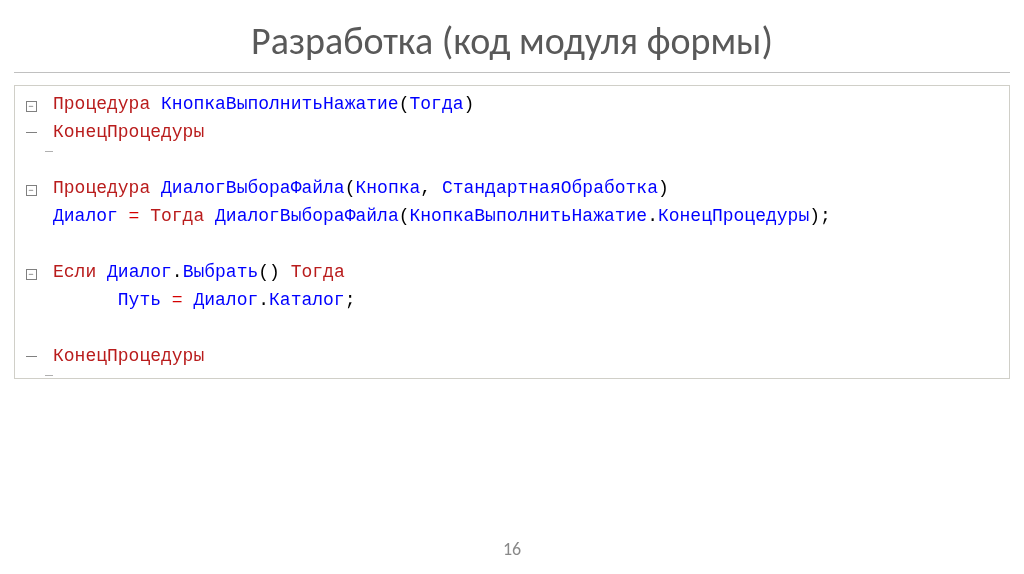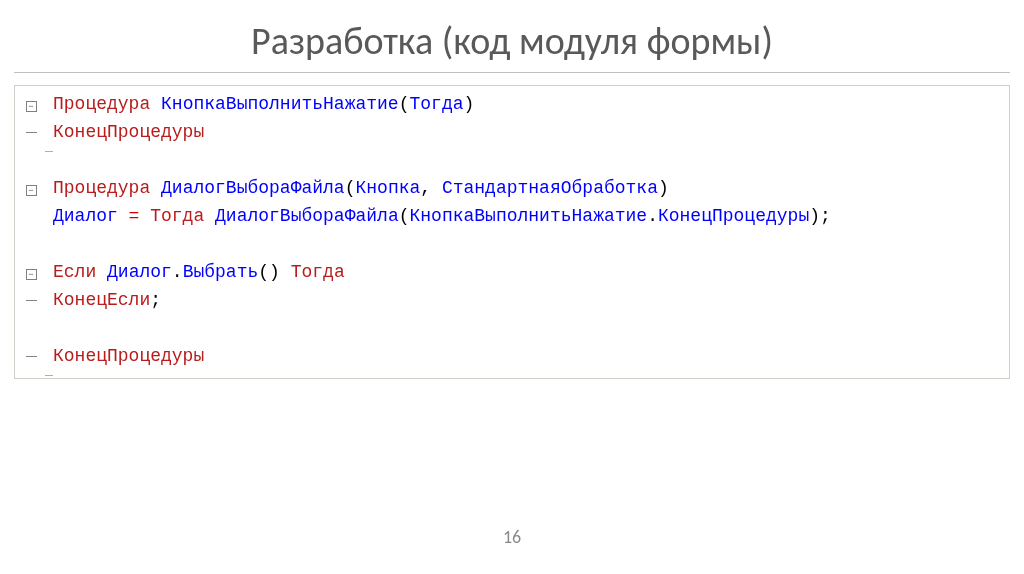--- a/index.html
+++ b/index.html
@@ -102,21 +102,21 @@
   }
   .kw-red { color: #b91c1c; }
   .kw-blue { color: #0000ff; }
   .op { color: #d40000; }
   .txt { color: #000000; }
   .code-content {
     flex: 1;
   }
   .pagenum {
     position: absolute;
-    bottom: 26px;
+    bottom: 14px;
     left: 0;
     width: 100%;
     text-align: center;
     font-size: 18px;
     color: #898989;
     margin-top: 16px;
   }
 </style>
 </head>
 <body>
@@ -165,26 +165,26 @@
         <span class="tree-col"><span class="vline"></span></span>
         <span class="code-content"> </span>
       </div>
 
       <div class="code-row">
         <span class="gutter"><span class="fold-box">−</span></span>
         <span class="tree-col"><span class="vline"></span></span>
         <span class="code-content"><span class="kw-red">Если</span><span> </span><span class="kw-blue">Диалог</span><span class="txt">.</span><span class="kw-blue">Выбрать</span><span class="txt">()</span><span> </span><span class="kw-red">Тогда</span></span>
       </div>
 
-
-      <div class="code-row">
-        <span class="gutter"><span class="end-mark"></span></span>
-        <span class="tree-col"><span class="vline"></span></span>
-        <span class="code-content"><span class="kw-red">КонецЕсли</span><span class="txt">;</span></span>
-      </div>
+      <div class="code-row">
+        <span class="gutter"></span>
+        <span class="tree-col"><span class="vline"></span></span>
+        <span class="code-content">      <span class="kw-blue">Путь</span><span class="op"> = </span><span class="kw-blue">Диалог</span><span class="txt">.</span><span class="kw-blue">Каталог</span><span class="txt">;</span></span>
+      </div>
+
 
       <div class="code-row">
         <span class="gutter"></span>
         <span class="tree-col"><span class="vline"></span></span>
         <span class="code-content"> </span>
       </div>
 
       <div class="code-row">
         <span class="gutter"><span class="end-mark"></span></span>
         <span class="tree-col"><span class="vline end"></span><span class="hconn"></span></span>

